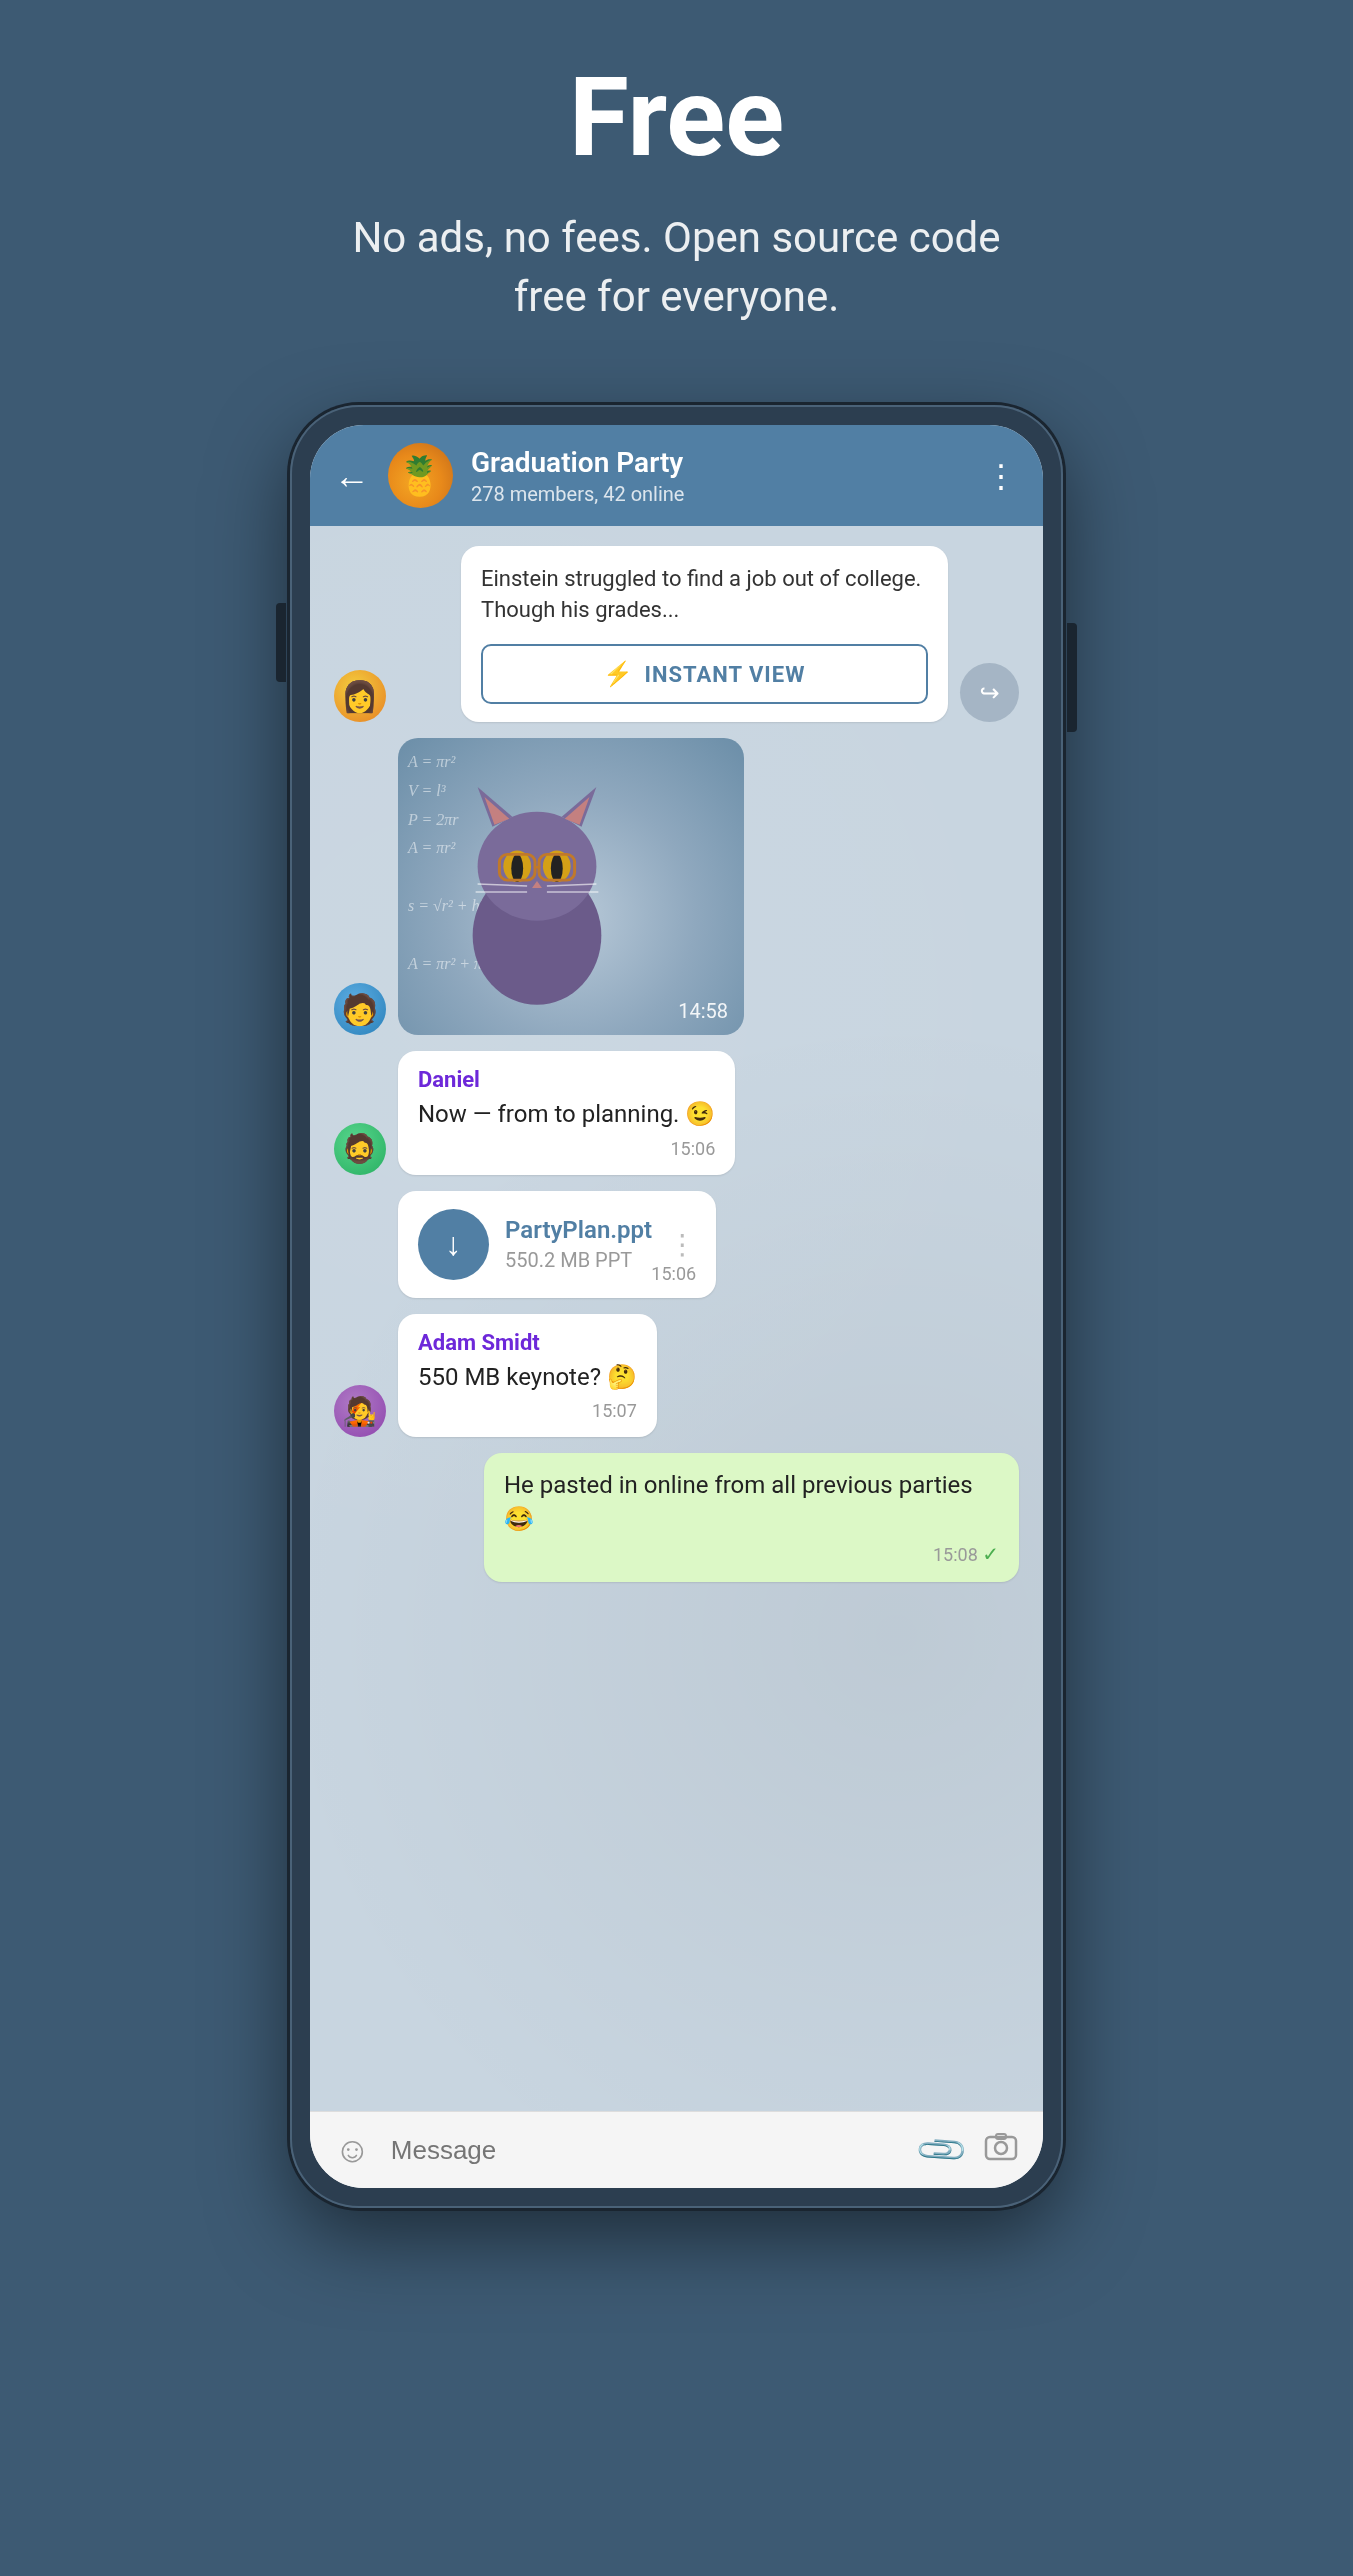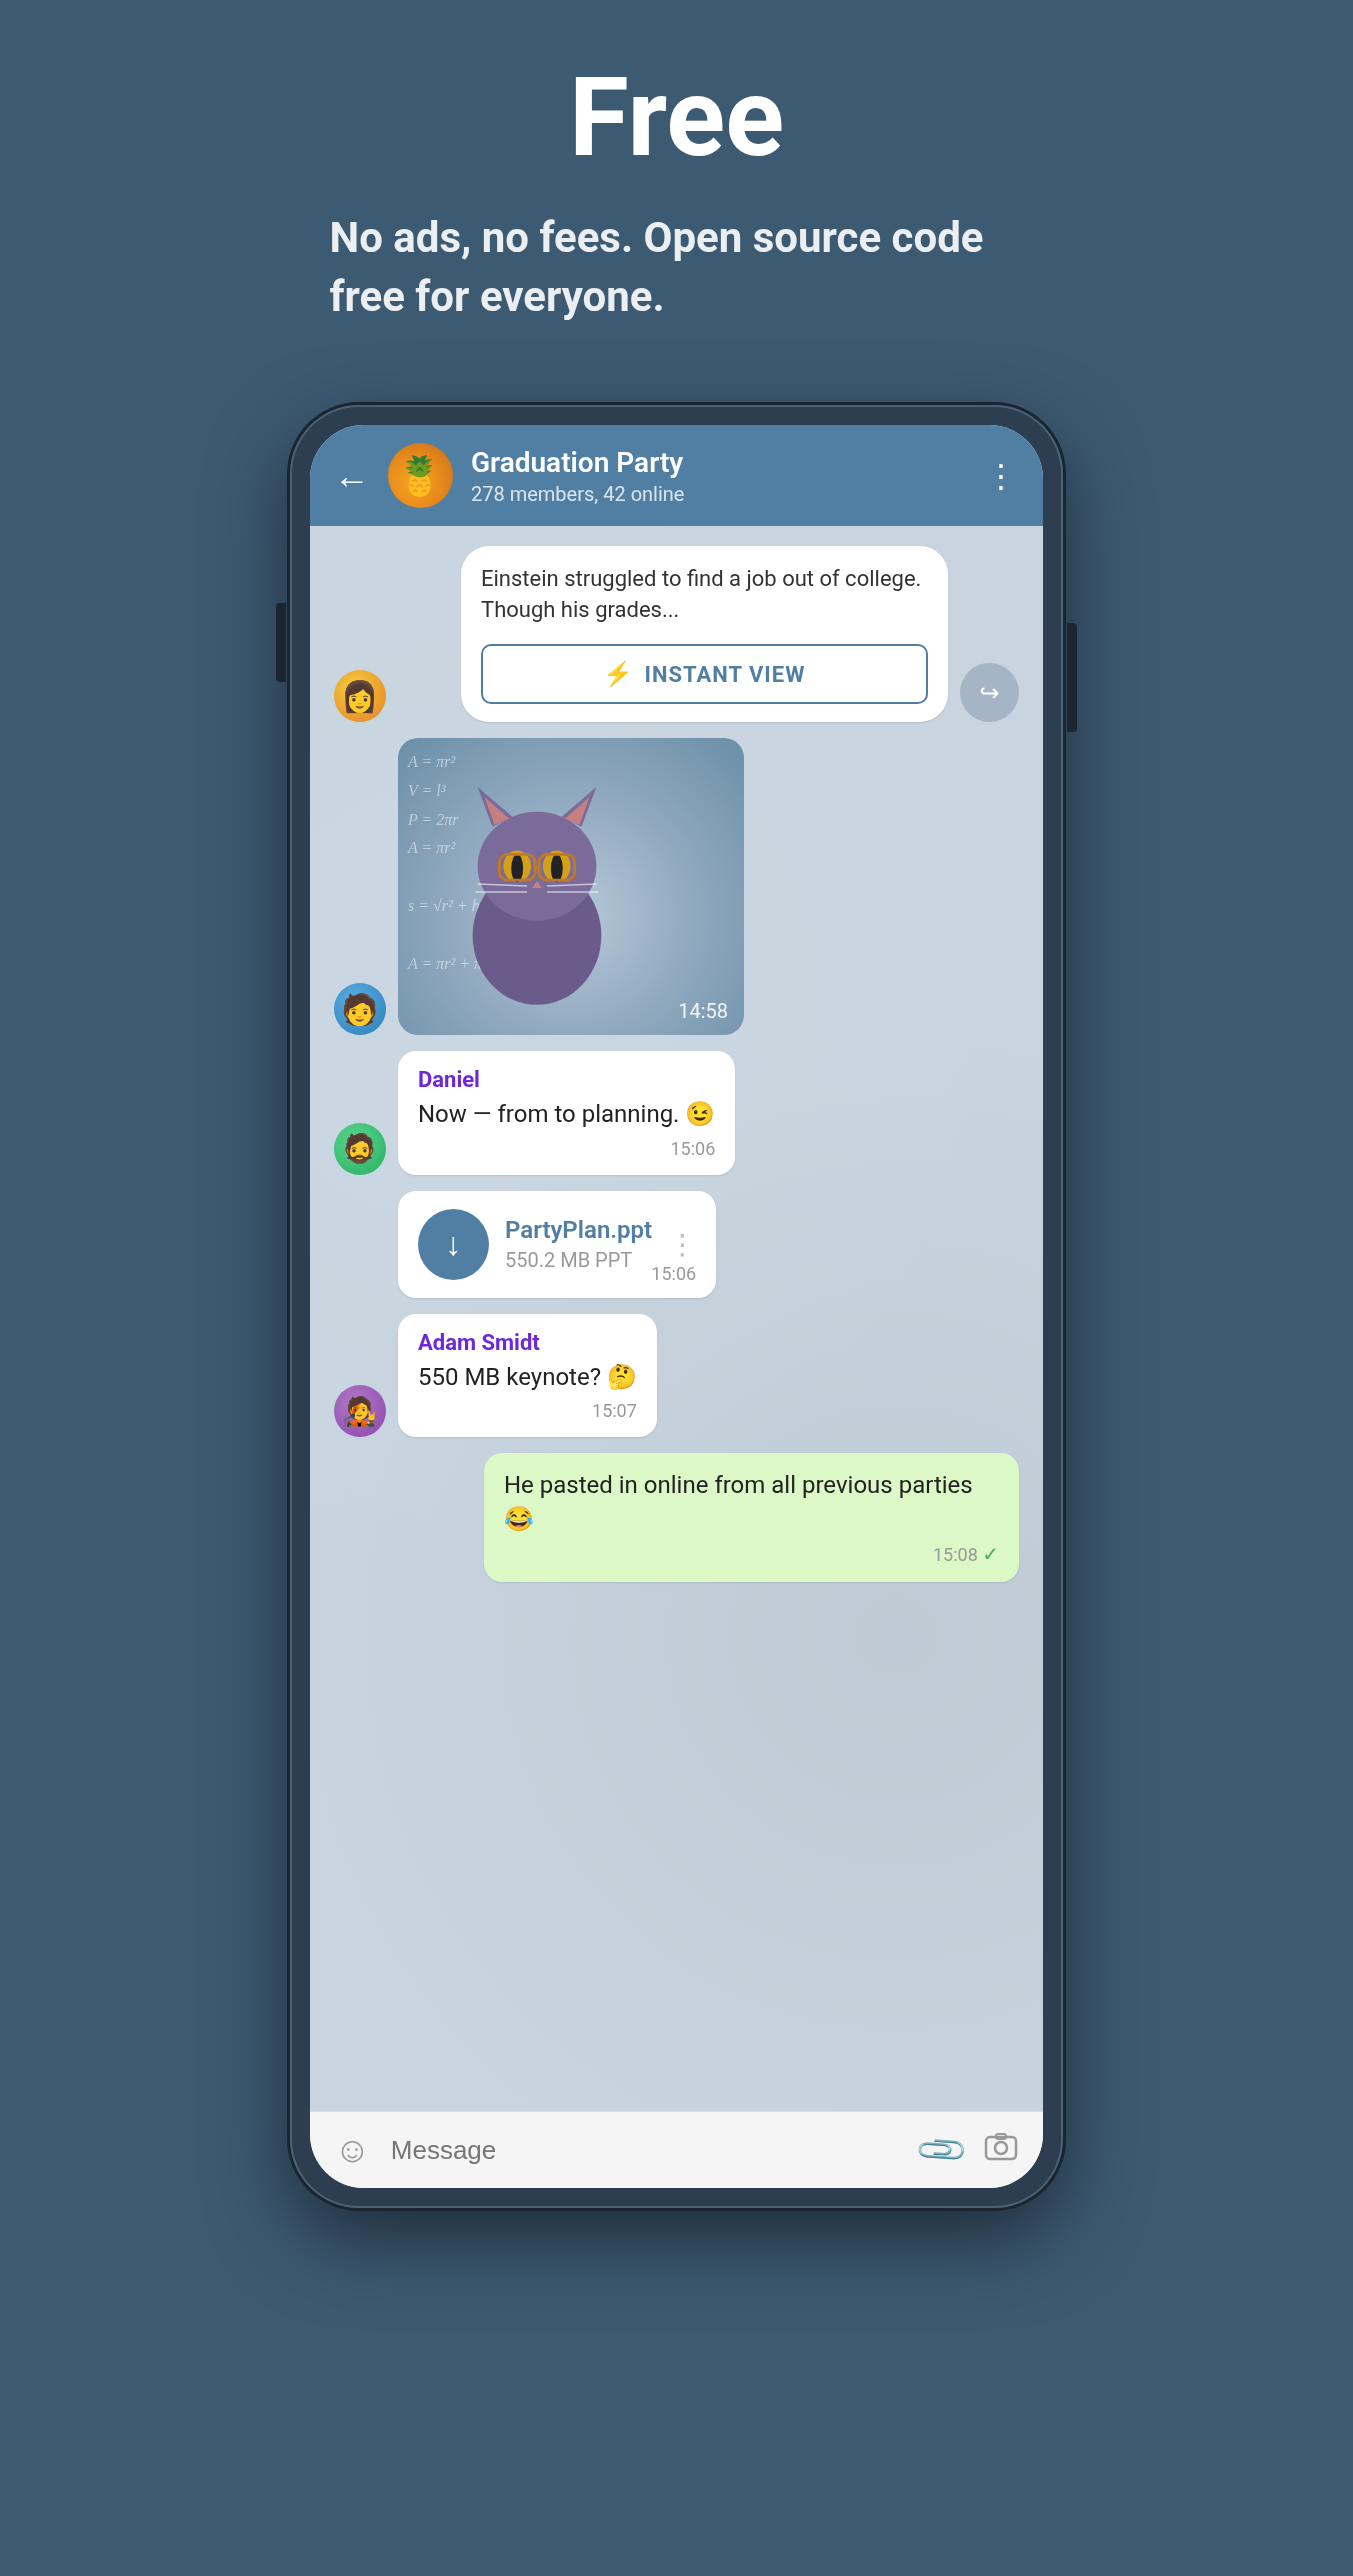--- a/index.html
+++ b/index.html
@@ -26,22 +26,22 @@
       font-size: 109px;
       font-weight: 700;
       text-align: center;
       margin-bottom: 30px;
       line-height: 1.1;
     }
 
     .hero-subtitle {
       color: rgba(255,255,255,0.9);
       font-size: 42px;
-      font-weight: 700;
-      text-align: left;
+      font-weight: 400;
+      text-align: center;
       line-height: 1.4;
       margin-bottom: 79px;
       max-width: 694px;
     }
 
     
     .phone-frame {
       width: 773px;
       background: #2c3e50;
       border-radius: 69px;
@@ -220,21 +220,21 @@
     .msg-meta {
       font-size: 18px;
       color: #999;
       text-align: right;
       margin-top: 6px;
     }
 
     
     .article-bubble {
       background: white;
-      border-radius: 28px;
+      border-radius: 18px;
       max-width: 535px;
       box-shadow: 0 1px 2px rgba(0,0,0,0.1);
       overflow: hidden;
       margin-left: 63px;
     }
 
     .article-text {
       padding: 18px 20px;
       font-size: 22px;
       color: #333;

